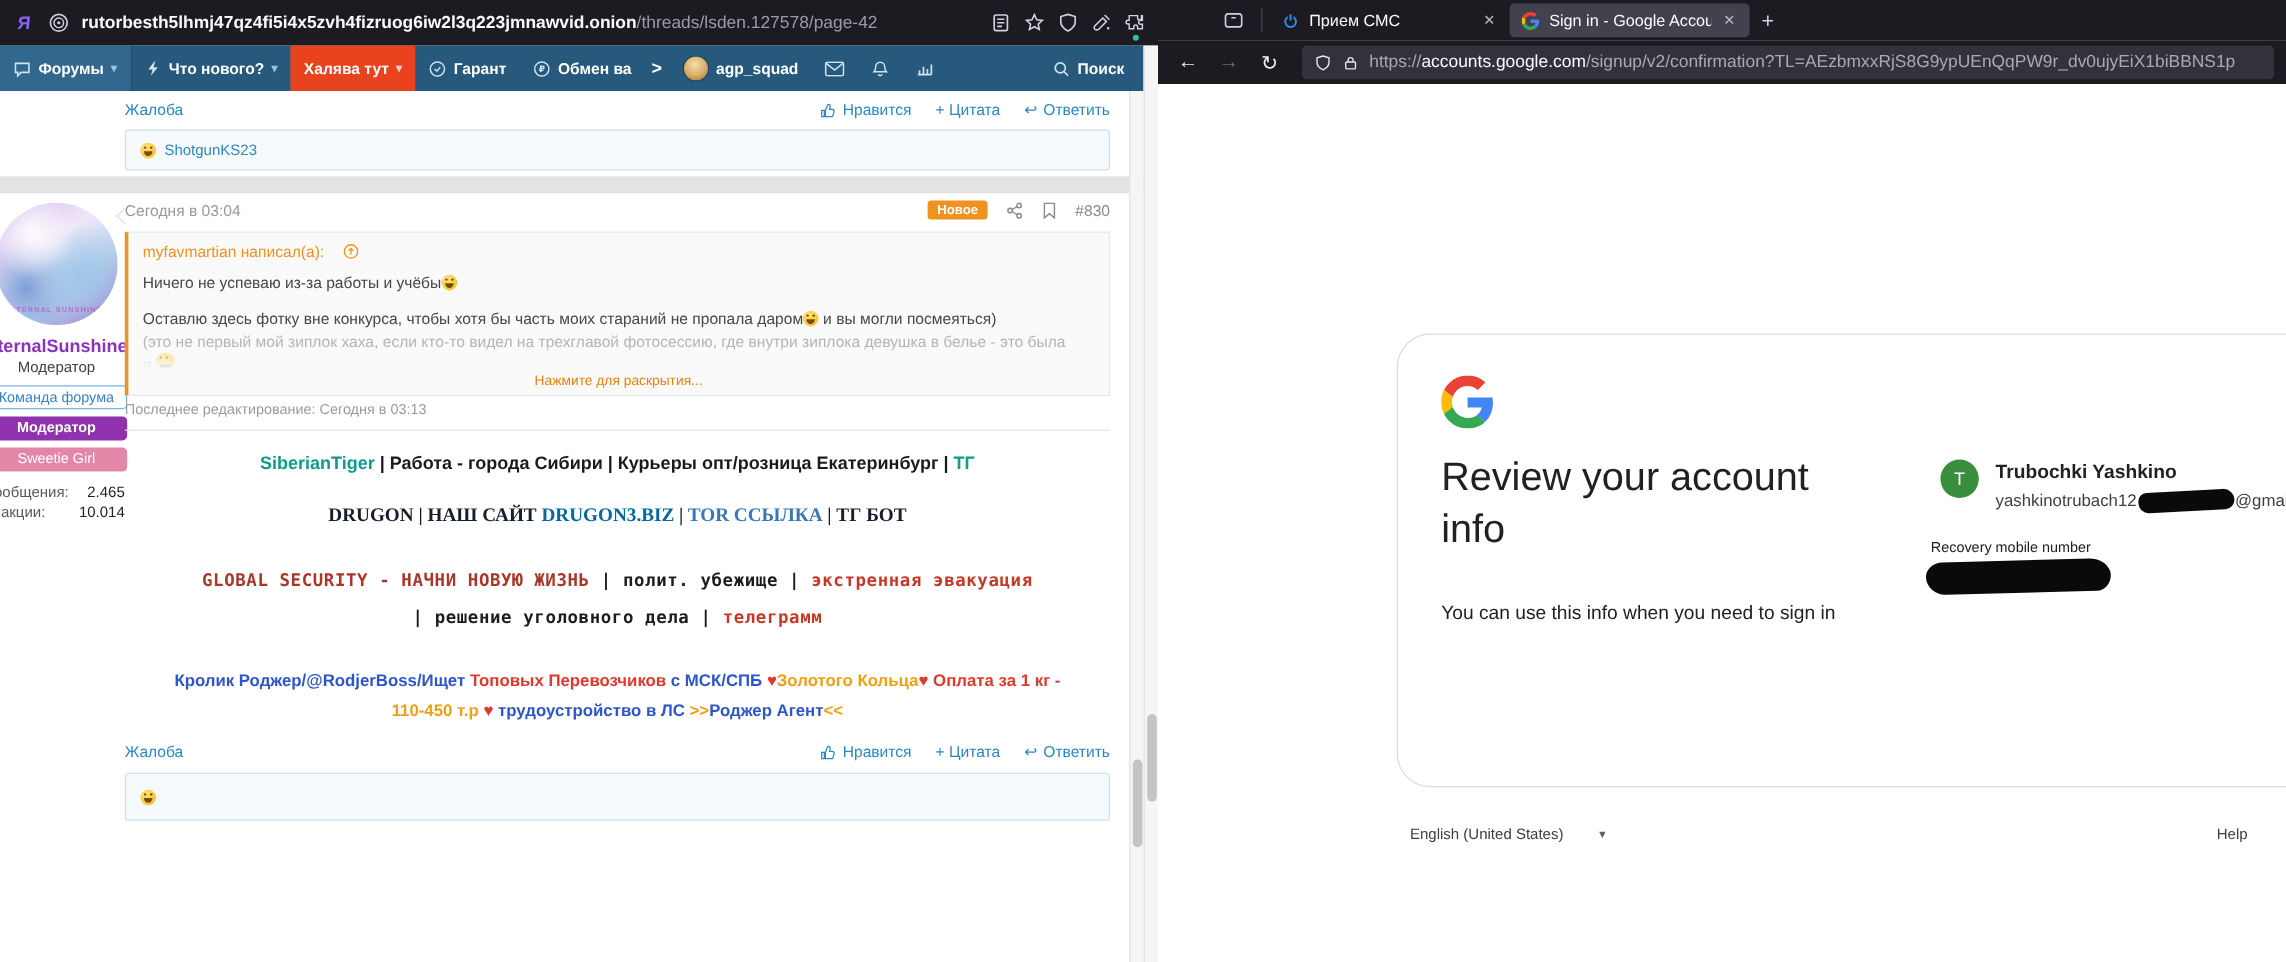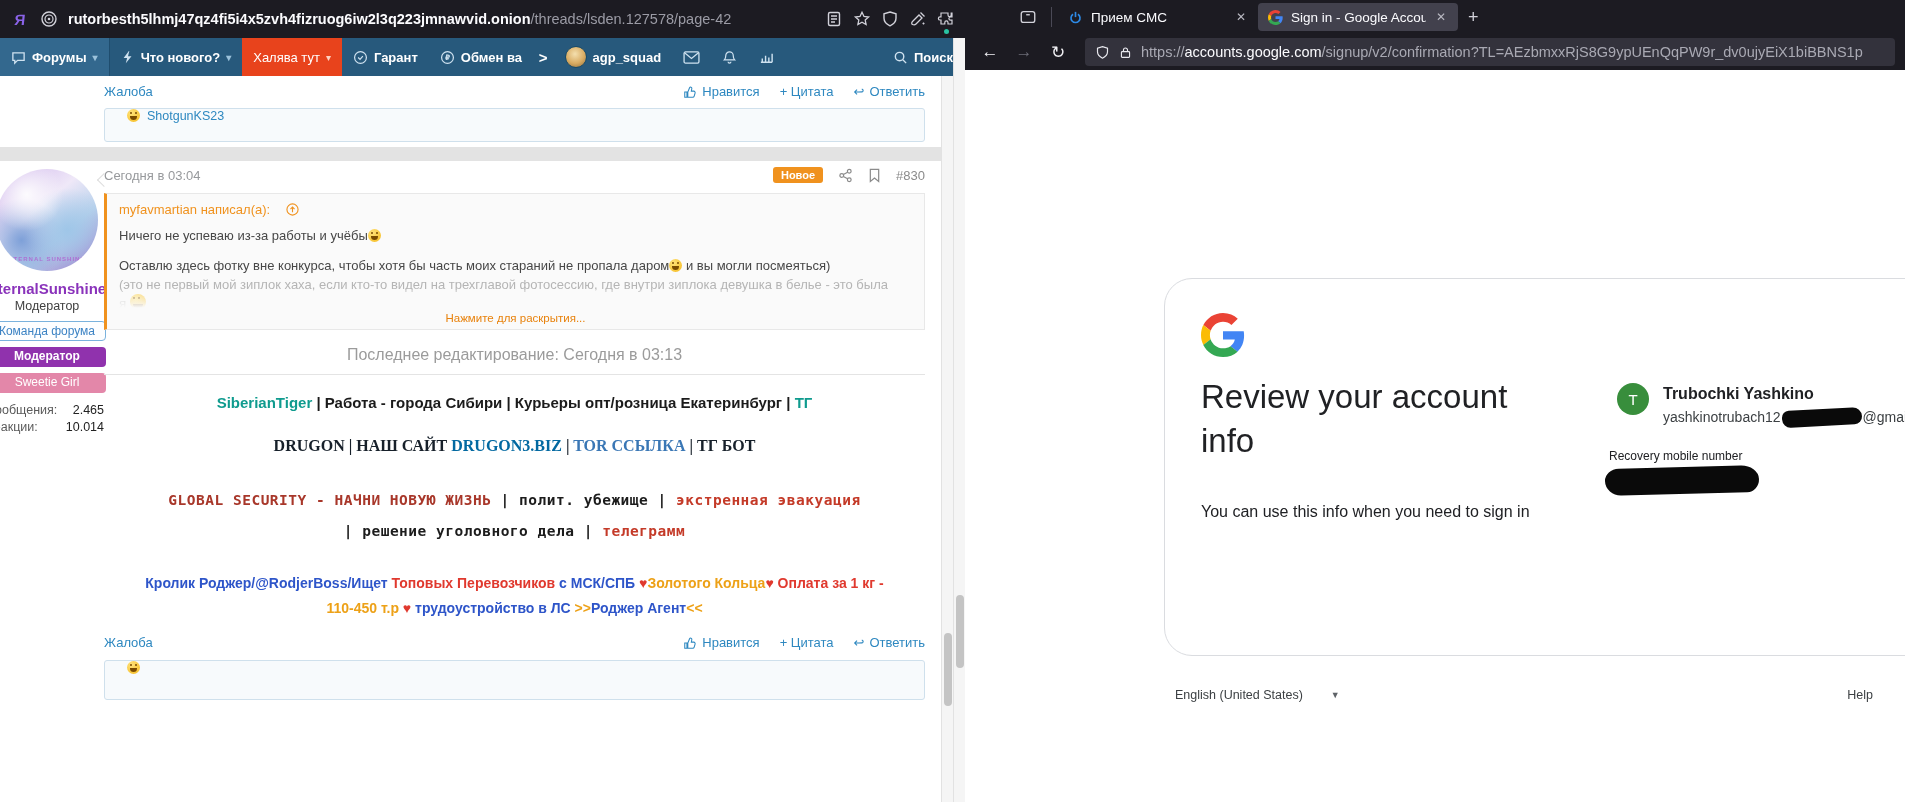--- a/index.html
+++ b/index.html
@@ -15,36 +15,36 @@
   .tor-url .host { color:#fbfbfe;font-weight:bold; }
   .tor-url .path { color:#9b9ba5; }
   .tbico { color:#d2d2da; width:18px; height:18px; position:relative; flex:0 0 auto; }
   .greendot { position:absolute; left:7px; bottom:-6px; width:5px; height:5px; border-radius:50%; background:#2ac3a2; }
 
   .forum-nav { position:absolute; top:38px; left:0; right:12px; height:38px; background:#27597c; display:flex; align-items:stretch; color:#fff; font-size:13px; font-weight:600; }
   .nav-item { display:flex; align-items:center; gap:6px; padding:0 11px; white-space:nowrap; }
   .nav-item .caret { color:#9cc2db; font-size:10px; }
   .nav-ico { color:#cfe2f0; }
   .ni-forums { background:#33688e; border-right:1px solid #1f4d6e; }
-  .ni-freebies { background:#e8431c; font-weight:400; }
+  .ni-freebies { background:#e8431c; font-weight:700; }
   .ni-freebies .caret { color:#ffd2c2; }
   .ni-exchange { max-width:104px; overflow:hidden; }
   .ni-chev { padding:0 6px; font-weight:700; font-size:15px; }
   .mini-avatar { width:22px; height:22px; border-radius:50%; background:radial-gradient(circle at 45% 35%, #f4dfae, #d8ab62 55%, #8d6a3a); border:1px solid #184a68; }
-  .ni-search { margin-left:auto; padding-right:0; }
+  .ni-search { margin-left:auto; padding-right:16px; }
 
   .forum-page { position:absolute; top:76px; left:0; right:12px; bottom:0; background:#e3e3e3; font-size:13.5px; color:#333; }
   .pblock1 { position:absolute; top:0; left:0; right:0; height:71px; background:#fff; }
   .pblock2 { position:absolute; top:85px; left:0; right:0; bottom:0; background:#fff; }
 
   .row-actions { display:flex; justify-content:space-between; align-items:center; }
   .flink { color:#2e88c0; text-decoration:none; font-size:13px; display:inline-flex; align-items:center; gap:5px; cursor:pointer; }
   .actgroup { display:flex; gap:20px; align-items:center; }
   .pb1-row { position:absolute; top:8px; left:104px; right:28px; }
-  .rbar { border:1px solid #cfe0ec; background:#f7fafc; border-radius:3px; display:flex; align-items:flex-start; gap:7px; padding:0 22px; }
+  .rbar { border:1px solid #cfe0ec; background:#f7fafc; border-radius:3px; display:flex; align-items:center; gap:7px; padding:0 12px; }
   .rbar .flink { font-size:12.5px; }
   .rbar1 { position:absolute; top:32px; left:104px; right:28px; height:34px; }
 
   .emo { display:inline-block; width:13px; height:13px; border-radius:50%; background:radial-gradient(circle at 35% 30%, #ffe27a, #f5b91a); position:relative; vertical-align:-2px; flex:0 0 auto; }
   .emo::before { content:""; position:absolute; top:3px; left:3px; width:2px; height:2px; background:#7a4b00; border-radius:50%; box-shadow:5px 0 0 #7a4b00; }
   .emo::after { content:""; position:absolute; left:3px; right:3px; bottom:2px; height:4px; border-radius:0 0 7px 7px; background:#7a4b00; }
   .emo.lg { width:16px; height:16px; }
 
   
   .psidebar { position:absolute; left:-14px; top:8px; width:122px; text-align:center; }
@@ -80,21 +80,21 @@
   .quote { margin-top:10px; border:1px solid #e8e8e8; border-left:3px solid #f0921e; background:#fafafa; padding:8px 12px 5px; position:relative; }
   .qhead { color:#f0921e; font-size:13px; margin-bottom:9px; display:flex; align-items:center; gap:16px; }
   .qline { font-size:13px; color:#474747; line-height:19px; white-space:nowrap; overflow:hidden; }
   .qblank { height:11px; }
   .qfade { color:#b5b5b5; }
   .qlast { height:17px; position:relative; }
   .qlast .shade { position:absolute; inset:-4px 0 0 0; background:linear-gradient(rgba(250,250,250,.25), #fafafa 85%); }
   .qexpand { text-align:center; color:#e8820c; font-size:11.5px; margin-top:1px; cursor:pointer; }
 
   .preply { margin-top:12px; font-size:13.5px; color:#2e2e2e; line-height:22px; }
-  .lastedit { text-align:center; font-size:16px; color:#9b9b9b; margin-top:16px; }
+  .lastedit { text-align:left; font-size:12px; color:#9b9b9b; margin-top:4px; }
   .sig-hr { border:0; border-top:1px solid #e4e4e4; margin:10px 0 18px; }
   .sig { text-align:center; font-weight:700; }
   .sig1 { font-size:15px; line-height:20px; margin-bottom:24px; }
   .sig2 { font-family:"Liberation Serif",serif; font-size:16px; margin-bottom:30px; }
   .sig3 { font-family:"DejaVu Sans Mono",monospace; font-size:14.5px; letter-spacing:.5px; line-height:31px; width:86%; margin:0 auto 24px; }
   .sig4 { font-size:14px; line-height:25px; width:93%; margin:0 auto 14px; }
   .pfoot { margin-top:2px; }
   .rbar2 { margin-top:10px; height:40px; }
 
   .fscroll { position:absolute; right:0; top:38px; bottom:0; width:12px; background:#f5f5f5; border-left:1px solid #e2e2e2; }

